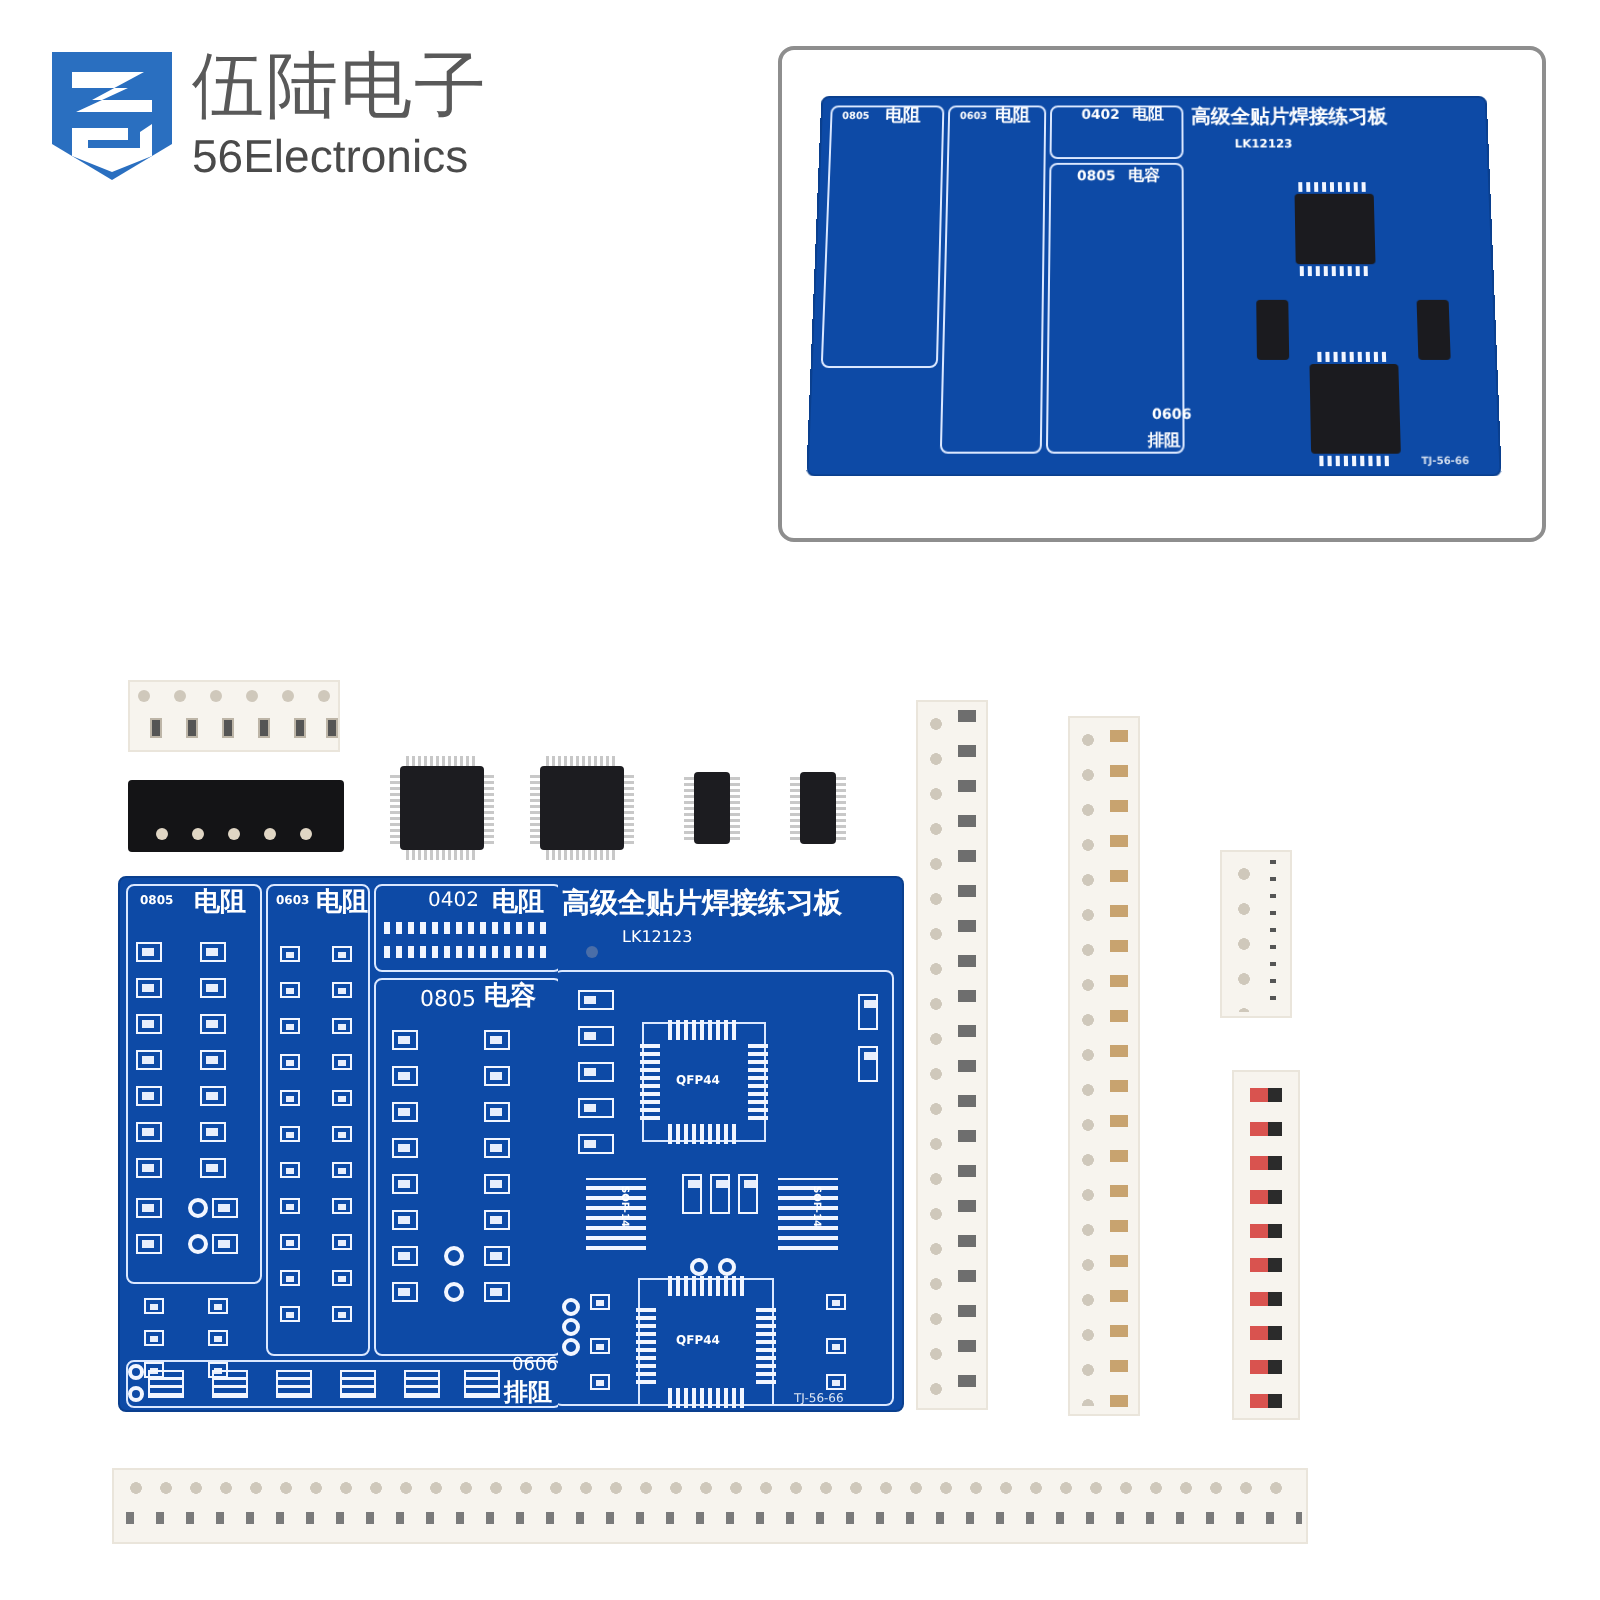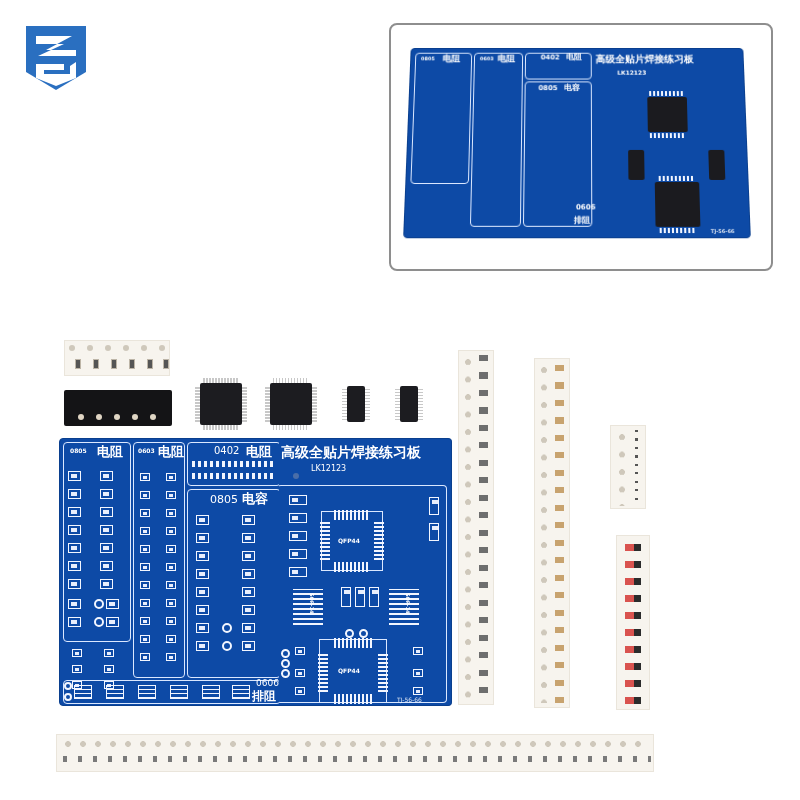--- a/index.html
+++ b/index.html
@@ -42,20 +42,22 @@
 </head>
 <body>
 
 <div class="abs logo">
   <svg class="abs logo-mark" viewBox="0 0 64 70" width="64" height="70">
     <path d="M2 4 H62 V50 L32 68 L2 50 Z" fill="#2a6fc0"></path>
     <path d="M12 14 L48 14 L22 28 L52 28 L52 34 L14 34 L40 22 L12 22 Z" fill="#fff"></path>
     <path d="M12 40 L52 40 L52 52 L32 62 L12 52 Z" fill="#fff" opacity="0"></path>
     <path d="M12 42 L40 42 L40 48 L20 48 L20 52 L46 52 L46 44 L52 40 L52 56 L32 64 L12 56 Z" fill="#fff"></path>
   </svg>
+  <div class="abs logo-cn">伍陆电子</div>
+  <div class="abs logo-en">56Electronics</div>
 </div>
 
 <div class="abs inset">
   <div class="abs pcb" style="left:16px; top:20px; width:340px; height:192px; transform: perspective(600px) rotateX(8deg);">
     <div class="silk" style="left:4px; top:4px; width:58px; height:134px;"></div>
     <div class="txt" style="left:10px; top:8px; font-size:5px;">0805</div>
     <div class="txt" style="left:32px; top:6px; font-size:9px;">电阻</div>
     <div class="silk" style="left:64px; top:4px; width:50px; height:176px;"></div>
     <div class="txt" style="left:70px; top:8px; font-size:5px;">0603</div>
     <div class="txt" style="left:88px; top:6px; font-size:9px;">电阻</div>

